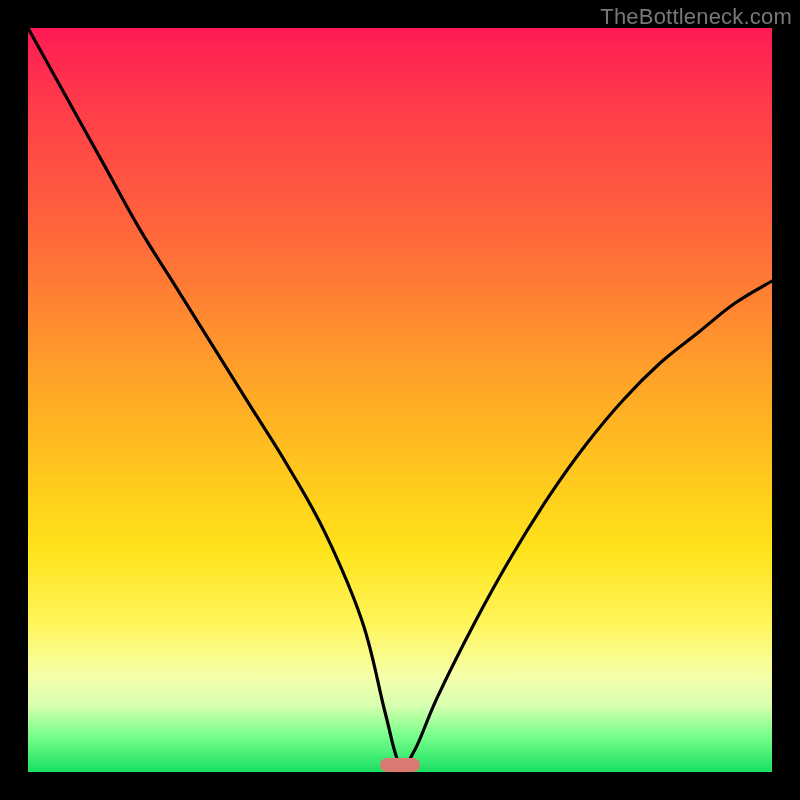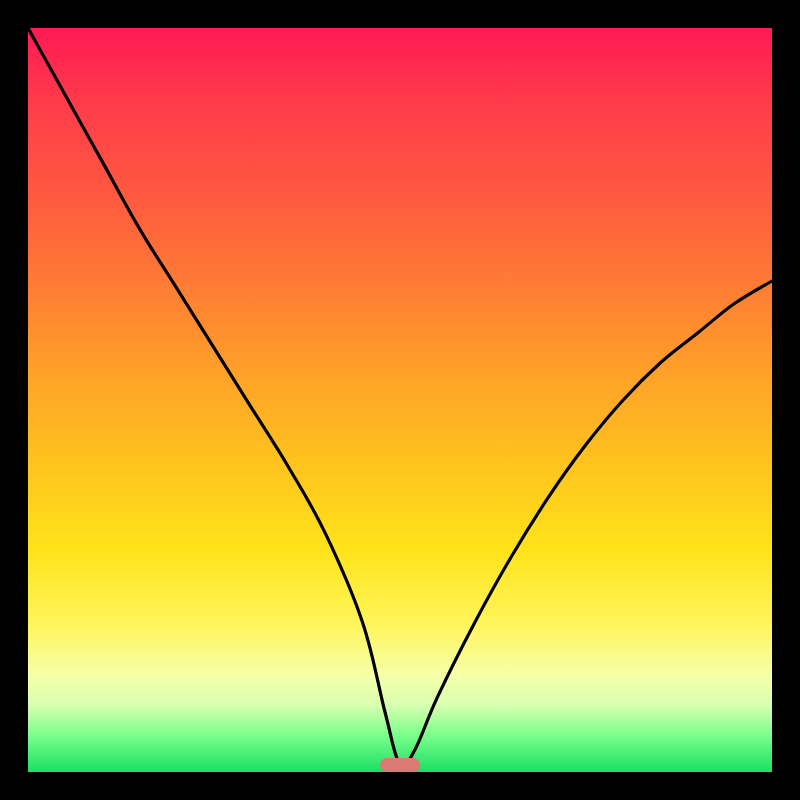--- a/index.html
+++ b/index.html
@@ -64,19 +64,20 @@
     height: 14px;
     background: #d97a74;
     border-radius: 7px;
     transform: translate(-50%, -50%);
   }
 </style>
 </head>
 <body>
 
 <div class="frame">
+  <div class="watermark">TheBottleneck.com</div>
   <div class="plot-area">
     <svg class="curve" viewBox="0 0 744 744" preserveAspectRatio="none">
       <path fill="none" stroke="#000" stroke-width="3.2" stroke-linecap="round" d="M 0.0 0.0 C 6.7 12.1, 23.8 42.9, 37.2 67.0 C 50.6 91.1, 61.0 109.8, 74.4 133.9 C 87.8 158.0, 98.2 178.1, 111.6 200.9 C 125.0 223.6, 135.4 239.0, 148.8 260.4 C 162.2 281.8, 172.6 298.5, 186.0 319.9 C 199.4 341.3, 209.8 358.0, 223.2 379.4 C 236.6 400.9, 247.0 416.2, 260.4 439.0 C 273.8 461.7, 284.2 477.8, 297.6 505.9 C 311.0 534.0, 324.1 563.1, 334.8 595.2 C 345.5 627.3, 350.4 659.0, 357.1 684.5 C 363.8 709.9, 366.6 729.9, 372.0 736.6 C 377.4 743.3, 380.2 733.7, 386.9 721.7 C 393.6 709.6, 398.5 692.4, 409.2 669.6 C 419.9 646.8, 433.0 620.6, 446.4 595.2 C 459.8 569.8, 470.2 551.0, 483.6 528.2 C 497.0 505.5, 507.4 488.8, 520.8 468.7 C 534.2 448.6, 544.6 434.0, 558.0 416.6 C 571.4 399.2, 581.8 386.7, 595.2 372.0 C 608.6 357.3, 619.0 346.9, 632.4 334.8 C 645.8 322.7, 656.2 315.8, 669.6 305.0 C 683.0 294.3, 693.4 284.7, 706.8 275.3 C 720.2 265.9, 737.3 257.0, 744.0 253.0"></path>
     </svg>
     <div class="marker" style="left: 372px; top: 736.56px;"></div>
   </div>
 </div>
 
 </body></html>

